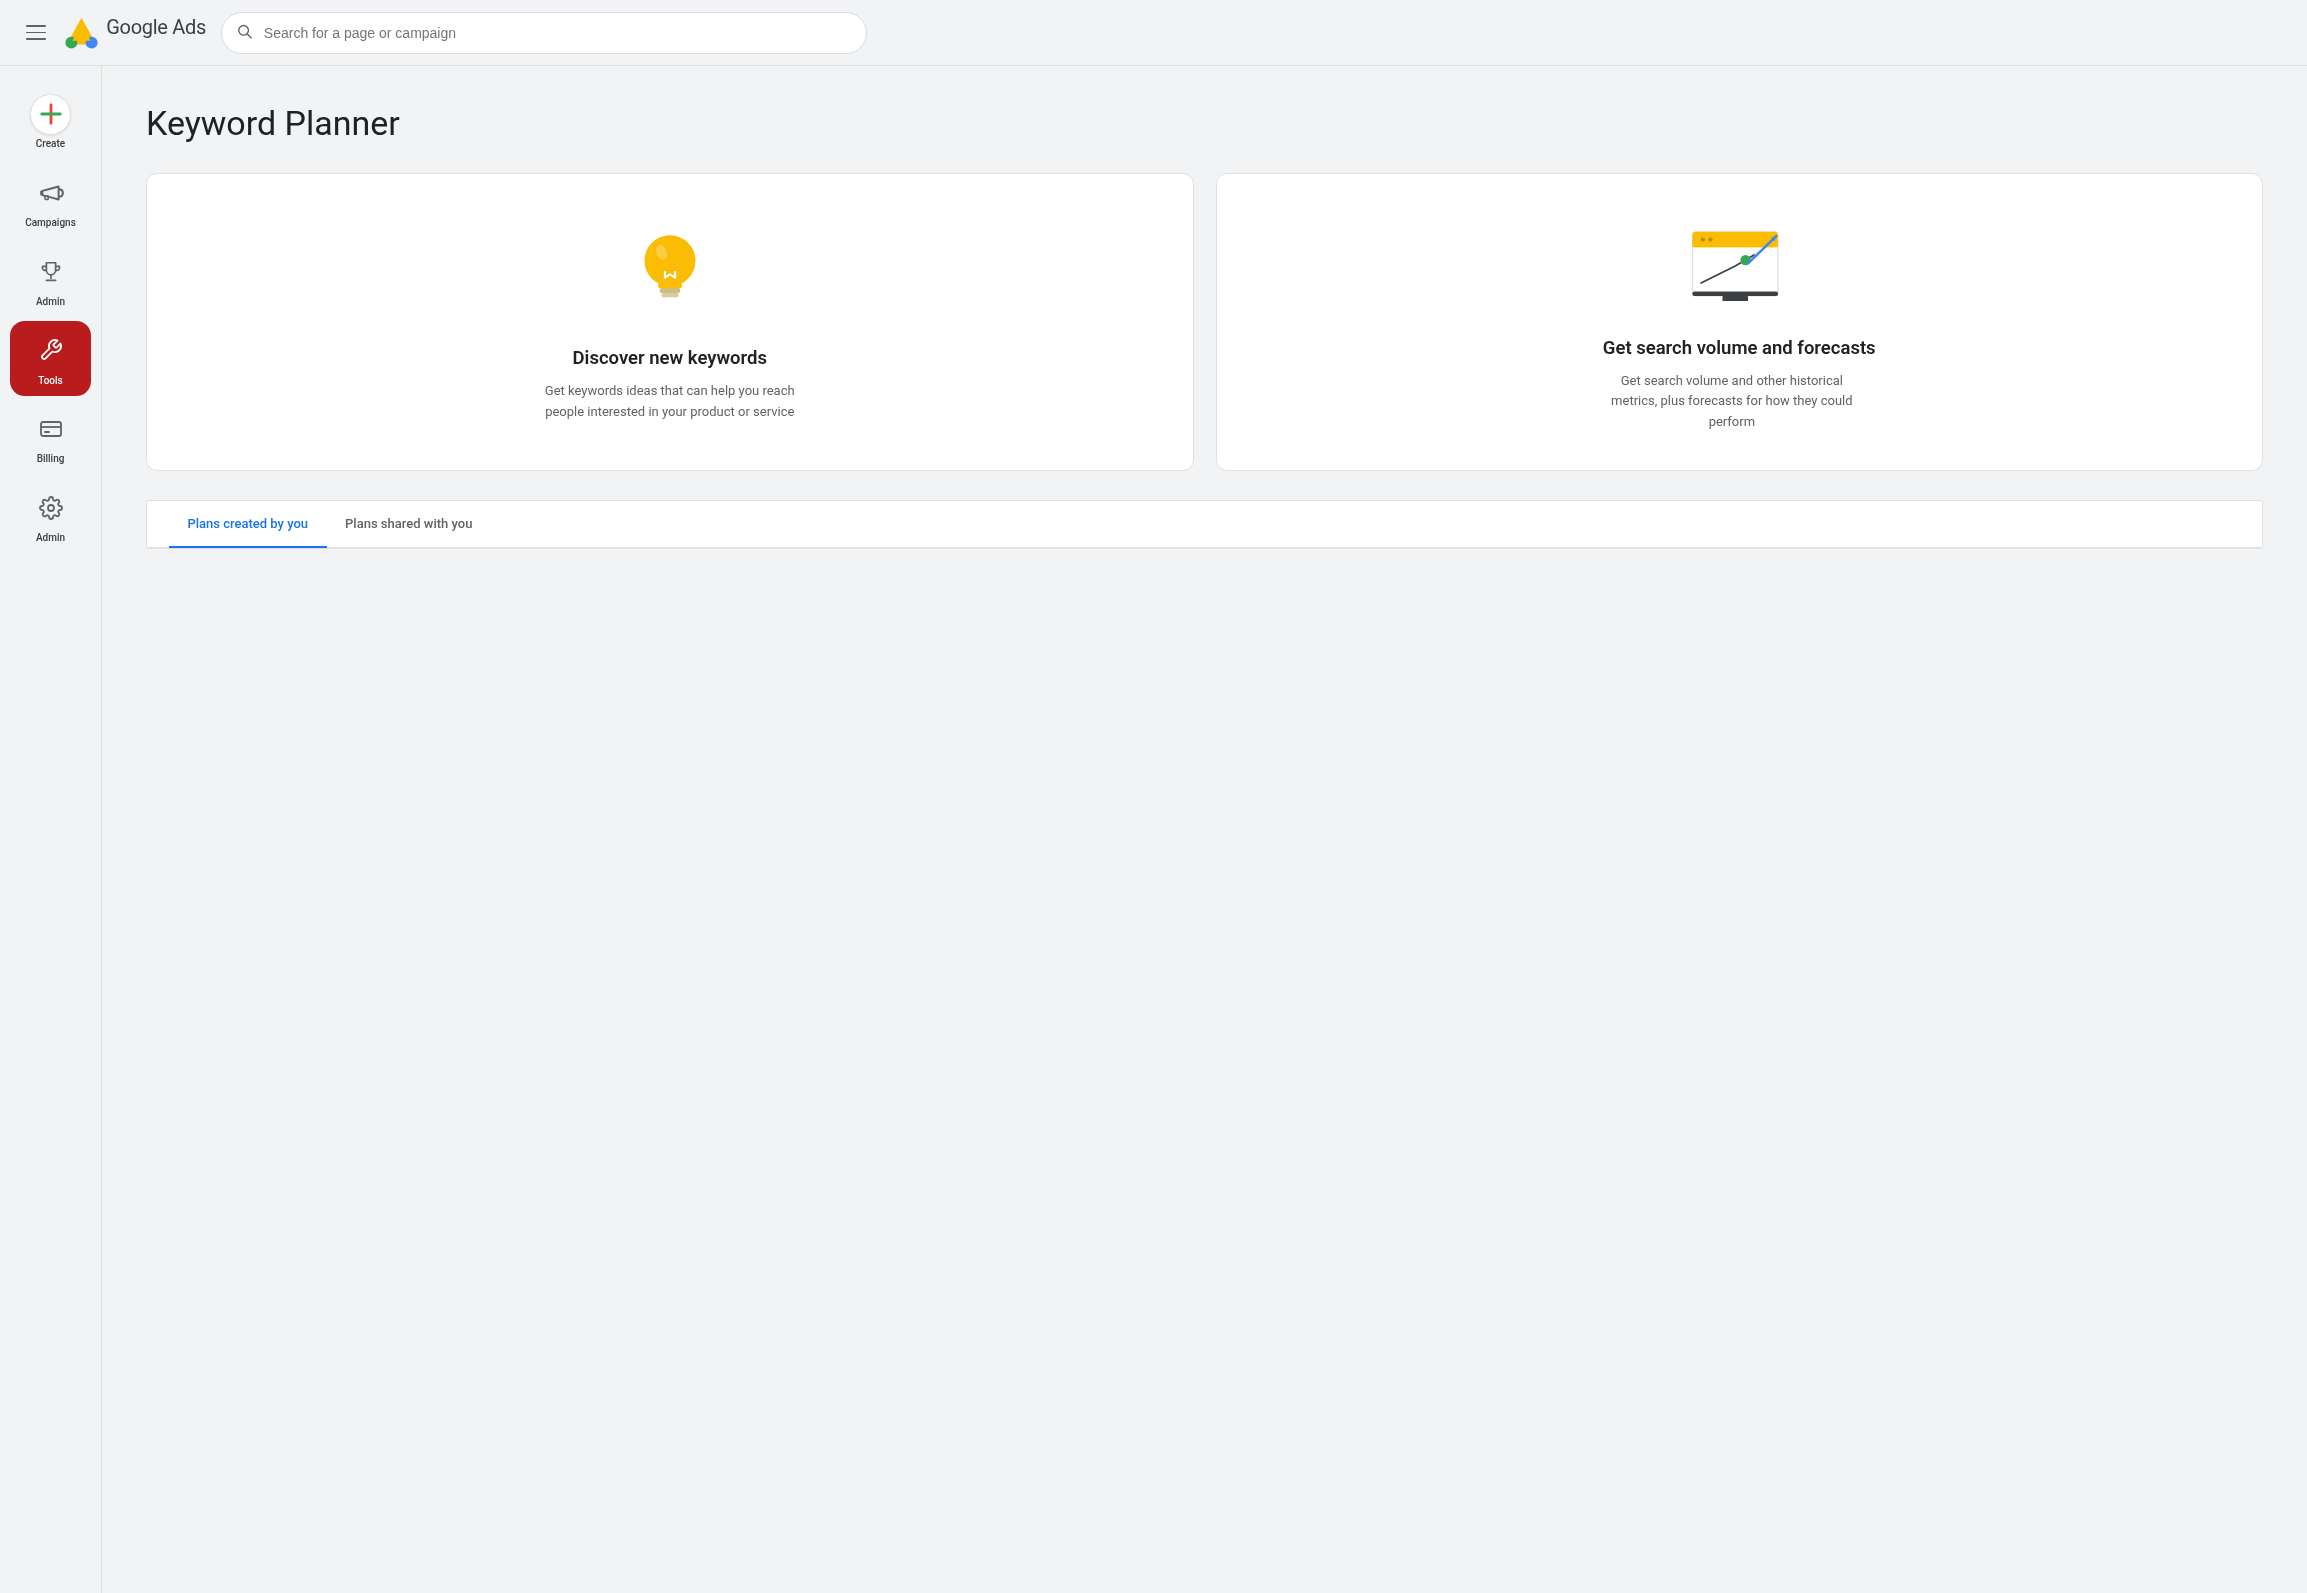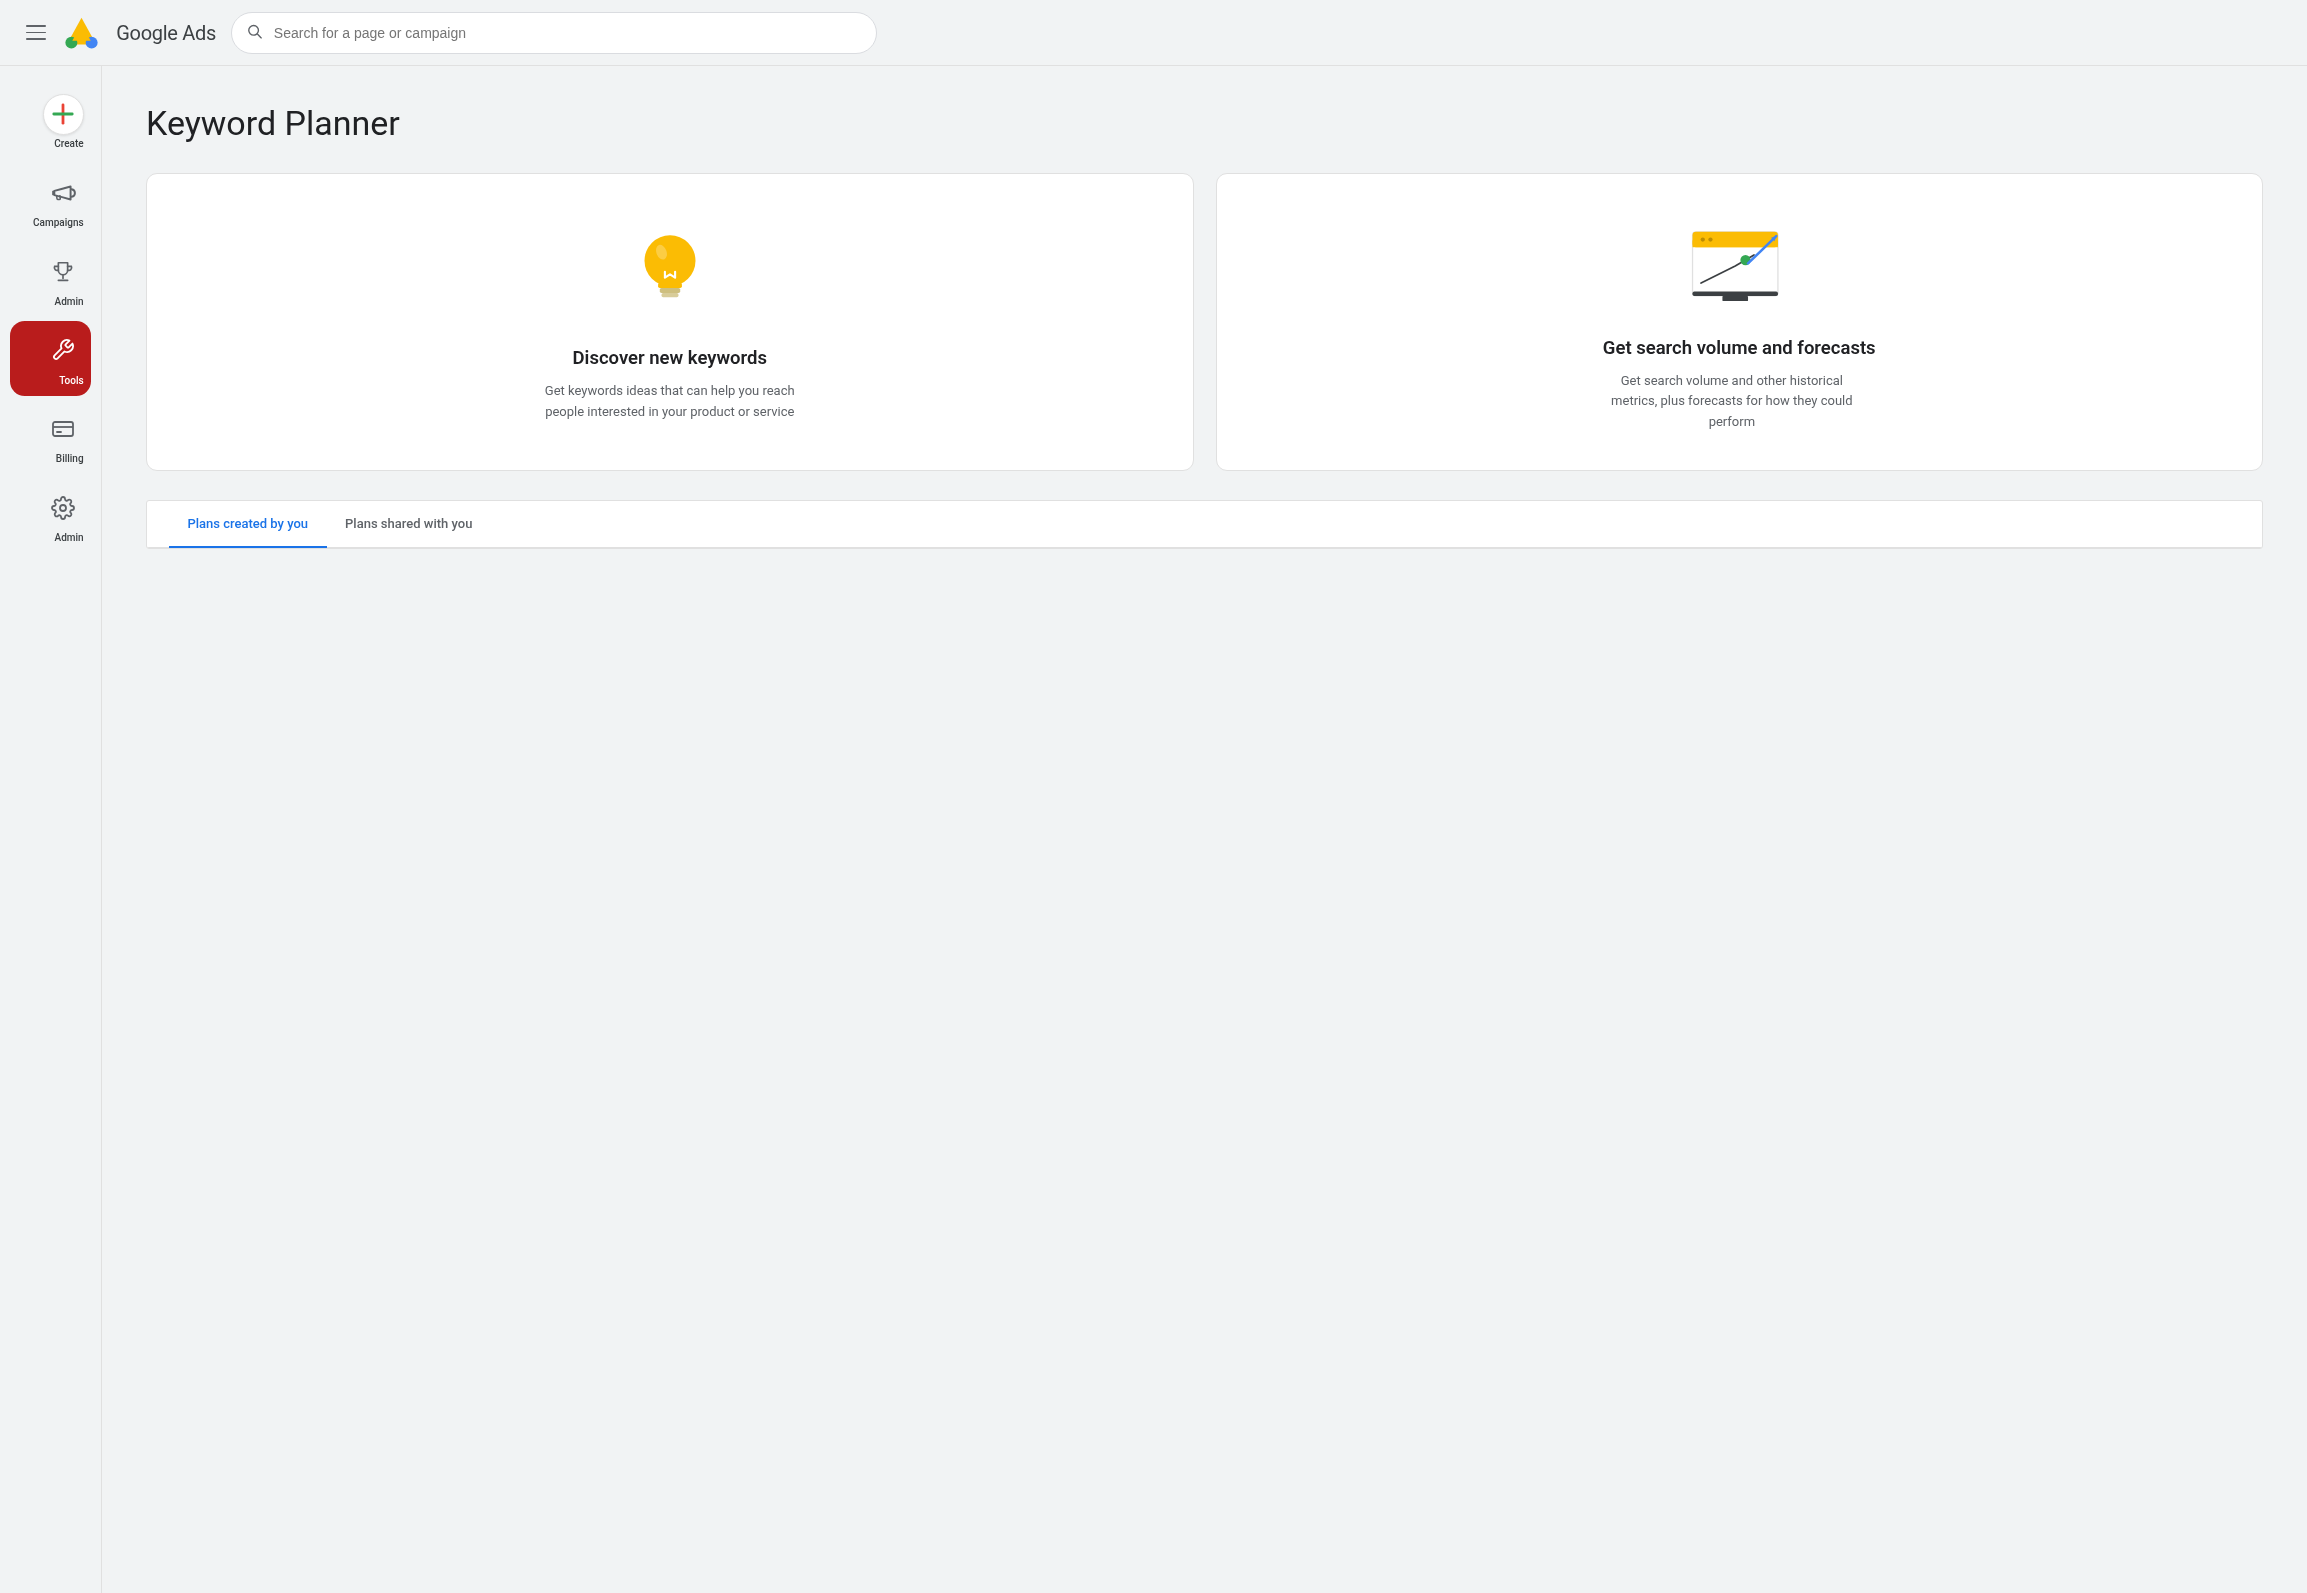--- a/index.html
+++ b/index.html
@@ -36,22 +36,21 @@
     }
     .hamburger-btn span {
       display: block;
       width: 20px;
       height: 1.8px;
       background: #5f6368;
       border-radius: 0.9px;
     }
     .logo-container {
       display: flex;
-      align-items: center;
-      gap: 17px;
+      gap: 7px;
       text-decoration: none;
     }
     .logo-text {
       font-size: 20px;
       font-weight: 400;
       color: #3c4043;
       letter-spacing: -0.3px;
     }
     .search-bar {
       flex: 1;
@@ -90,21 +89,21 @@
       padding: 18.5px 0;
       display: flex;
       flex-direction: column;
       align-items: center;
       gap: 3.7px;
       border-right: 0.9px solid #e0e0e0;
     }
     .sidebar-item {
       display: flex;
       flex-direction: column;
-      align-items: flex-end;
+      align-items: center;
       gap: 3.7px;
       padding: 9.2px 7.4px;
       border-radius: 14.8px;
       cursor: pointer;
       width: 81px;
       text-decoration: none;
       color: #3c4043;
       transition: background 0.15s;
     }
     .sidebar-item.active {

